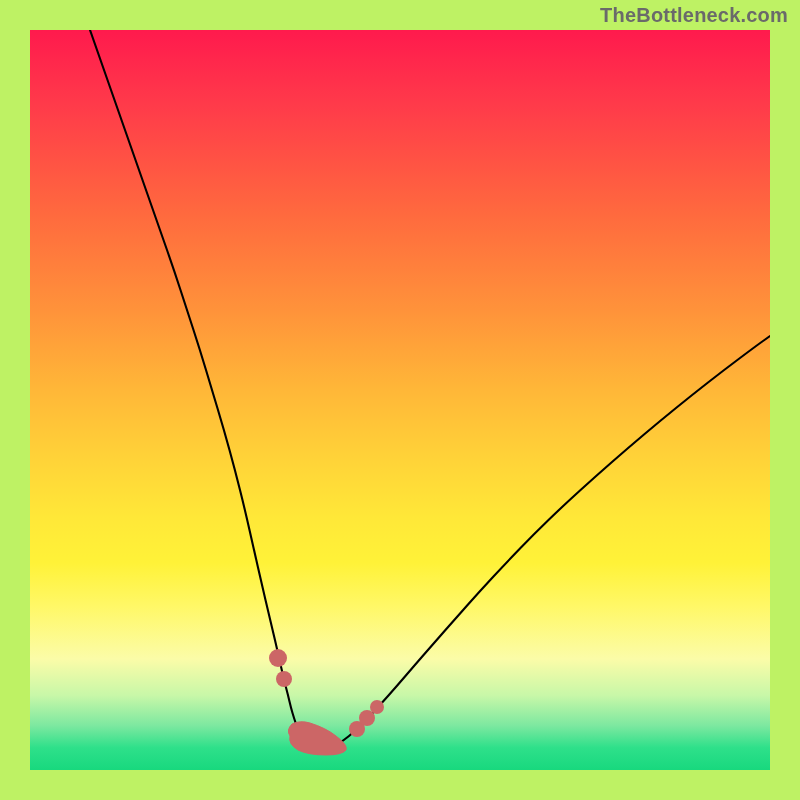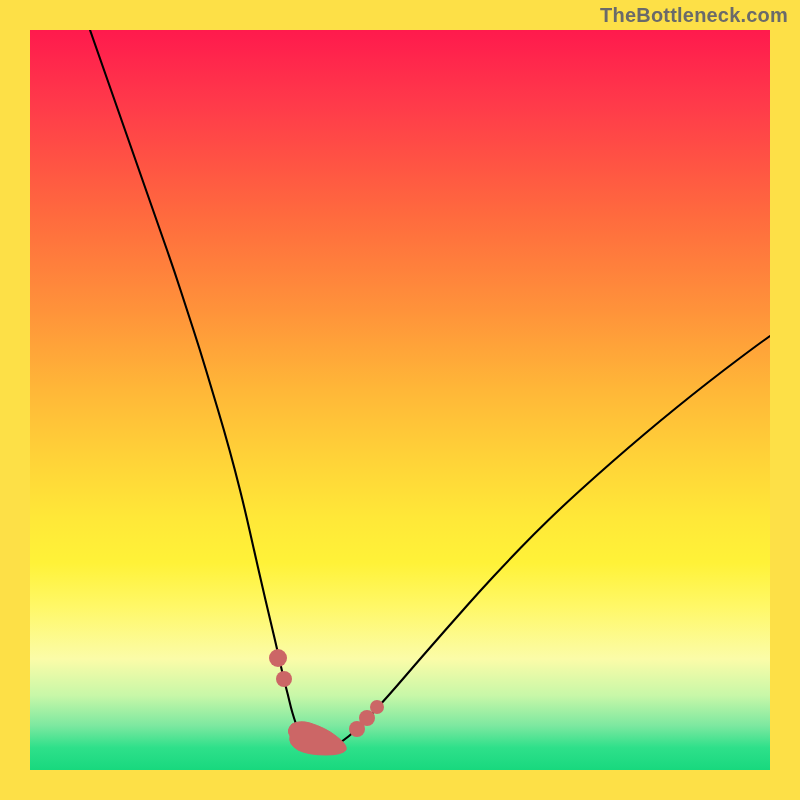--- a/index.html
+++ b/index.html
@@ -9,21 +9,21 @@
     height: 800px;
     background: #000;
     overflow: hidden;
   }
   .frame {
     position: absolute;
     top: 0;
     left: 0;
     width: 800px;
     height: 800px;
-    background: #fde047;
+    background: #bef264;
   }
   .plot-area {
     position: absolute;
     top: 30px;
     left: 30px;
     width: 740px;
     height: 740px;
     overflow: hidden;
   }
   .gradient {

